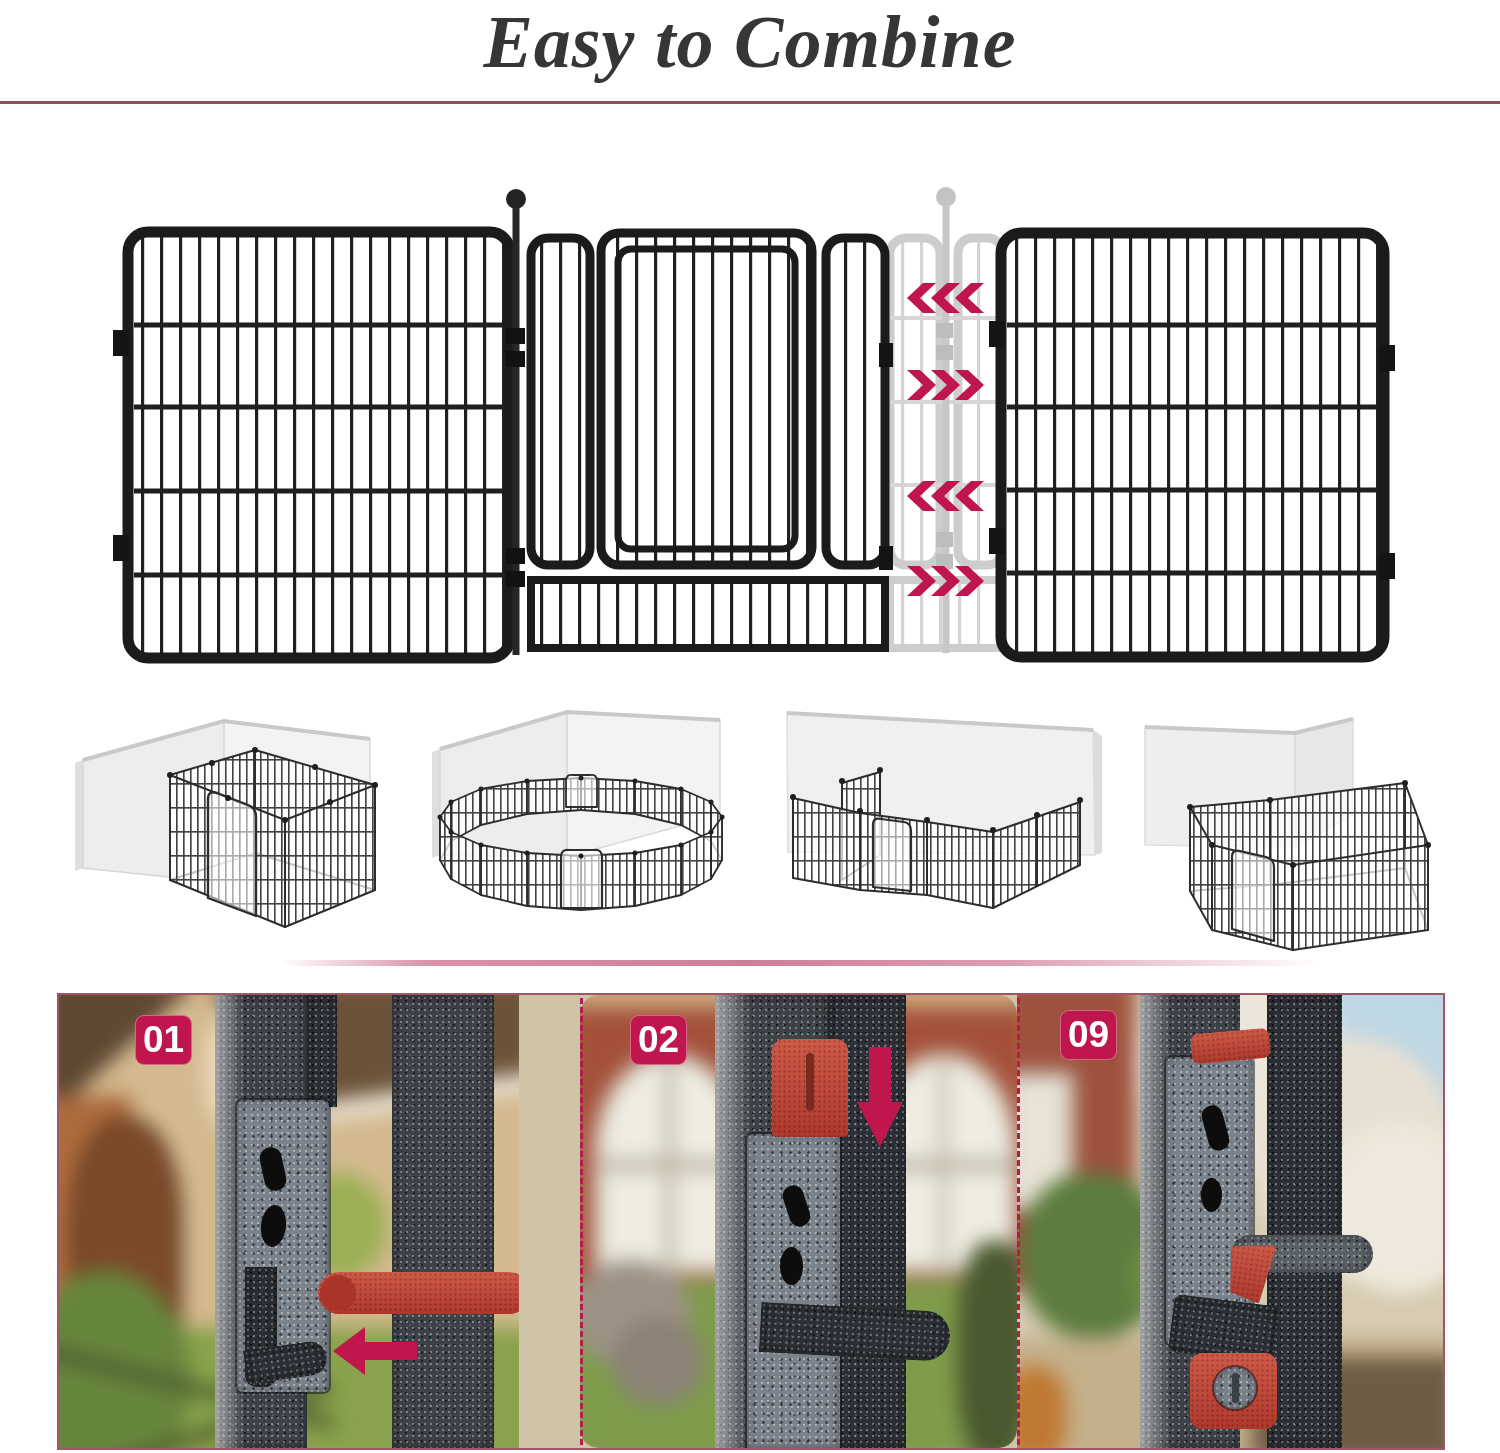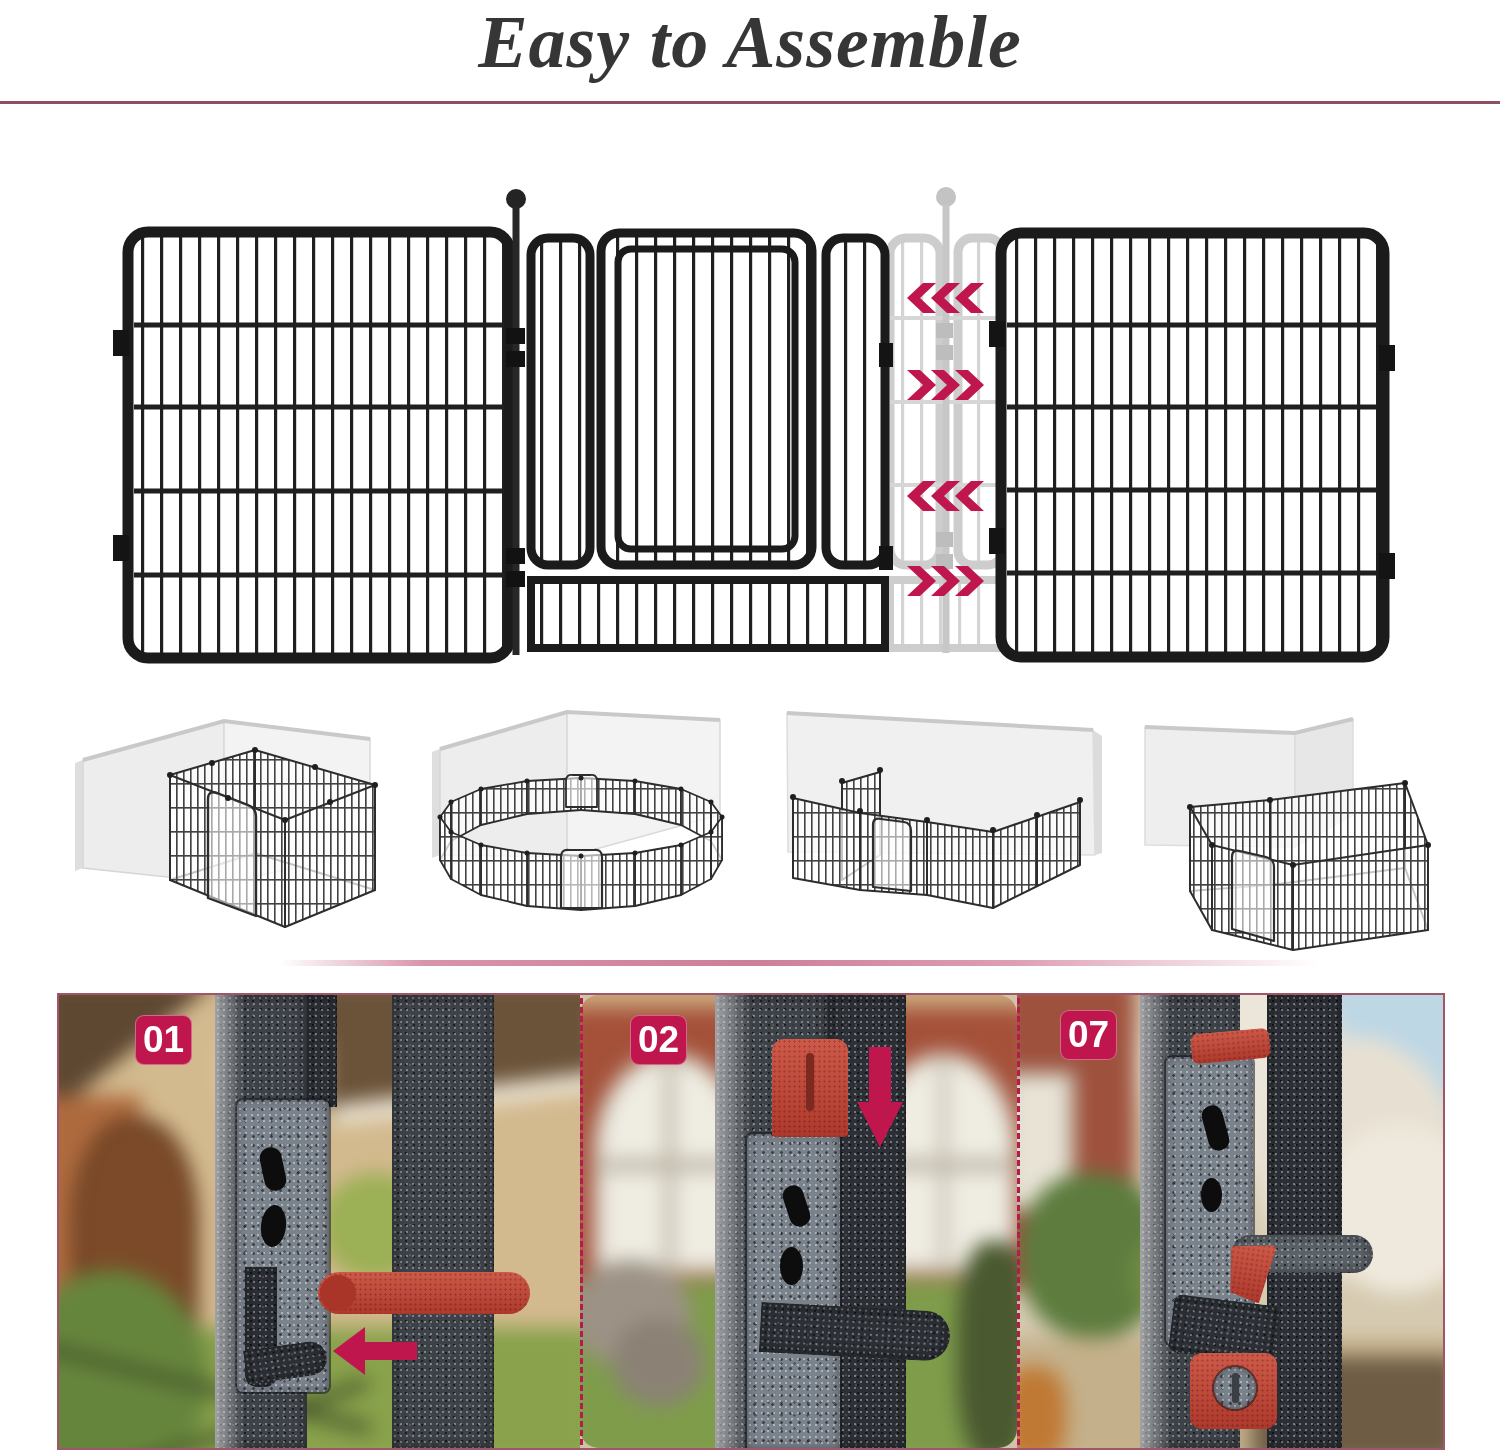--- a/index.html
+++ b/index.html
@@ -20,21 +20,21 @@
 
   
   .pink-rule { position:absolute; top:960px; left:280px; width:1040px; height:6px; border-radius:3px;
     background:linear-gradient(90deg, rgba(216,147,170,0) 0%, #d893aa 14%, #cc7f98 45%, #dd9db3 70%, rgba(216,147,170,0) 100%);
     filter:blur(0.6px); }
 
   
   .photo { position:absolute; top:993px; left:57px; width:1388px; height:457px;
            border:2px solid #a05666; background:#cfc3a8; overflow:hidden; }
   .seg { position:absolute; top:0; height:453px; overflow:hidden; }
-  .seg1 { left:0; width:521px; }
+  .seg1 { left:0; width:460px; }
   .seg2 { left:521px; width:437px;border-radius:19px; }
   .seg3 { left:958px; width:426px; }
   .dash { position:absolute; top:3px; bottom:3px; width:0; border-left:3px dashed #b31d4e; z-index:12; }
   .d1 { left:521px; } .d2 { left:958px; }
 
   .bg { position:absolute; inset:0; filter:blur(9px); transform:scale(1.07); z-index:0; }
   .bg div { position:absolute; }
 
   .badge { position:absolute; width:57px; height:50px; background:#c0164e; border-radius:9px;
            border:1px solid rgba(255,255,255,.35); color:#fff; text-align:center; z-index:11;
@@ -63,21 +63,21 @@
     background-image:radial-gradient(rgba(0,0,0,.18) 1px, transparent 1.3px),
                      linear-gradient(180deg,#d05a49,#ae382b);
     background-size:5px 5px, 100% 100%; }
   .arrow-svg { position:absolute; z-index:8; }
 </style>
 </head>
 <body>
 
 <div class="page">
 
-  <h1 class="title">Easy to Assemble</h1>
+  <h1 class="title">Easy to Combine</h1>
   <div class="title-rule"></div>
 
   <svg class="diagram" width="1500" height="510" viewBox="0 0 1500 510">
     <defs>
       <pattern id="vb" width="19" height="12" patternUnits="userSpaceOnUse">
           <rect x="8" width="3.2" height="12" fill="#1f1f1f"></rect>
         </pattern>
       <pattern id="vbg" width="19" height="12" patternUnits="userSpaceOnUse">
           <rect x="8" width="3.2" height="12" fill="#d4d4d4"></rect>
         </pattern>
@@ -396,20 +396,20 @@
       <div class="metal metal-light" style="left:149px;top:62px;width:87px;height:288px;border-radius:6px;z-index:4"></div>
       <div class="redpiece" style="left:174px;top:36px;width:79px;height:30px;border-radius:8px;transform:rotate(-5deg)"></div>
       <div class="hole" style="left:188px;top:110px;width:21px;height:46px;border-radius:10px;transform:rotate(-15deg)"></div>
       <div class="hole" style="left:184px;top:183px;width:21px;height:34px;border-radius:50%"></div>
       <div class="metal" style="left:214px;top:240px;width:142px;height:38px;border-radius:19px;background-color:#5a6167;z-index:5"></div>
       <div class="redpiece" style="left:211px;top:247px;width:45px;height:60px;border-radius:6px;clip-path:polygon(0 12%,100% 0,78% 100%,12% 88%);transform:rotate(8deg);z-index:6"></div>
       <div class="metal channel" style="left:154px;top:305px;width:106px;height:58px;border-radius:8px;transform:rotate(7deg);z-index:5"></div>
       <div class="redpiece" style="left:173px;top:358px;width:87px;height:76px;border-radius:12px;z-index:6"></div>
       <div class="metal metal-light" style="left:197px;top:372px;width:42px;height:42px;border-radius:50%;z-index:7"></div>
       <div style="position:absolute;left:215px;top:378px;width:7px;height:30px;background:#3a3f45;border-radius:3px;z-index:8"></div>
-      <div class="badge" style="left:43px;top:15px">07</div>
+      <div class="badge" style="left:43px;top:15px">09</div>
     </div>
 
     <div class="dash d1"></div>
     <div class="dash d2"></div>
   </div>
 
 </div>
 
 </body></html>

